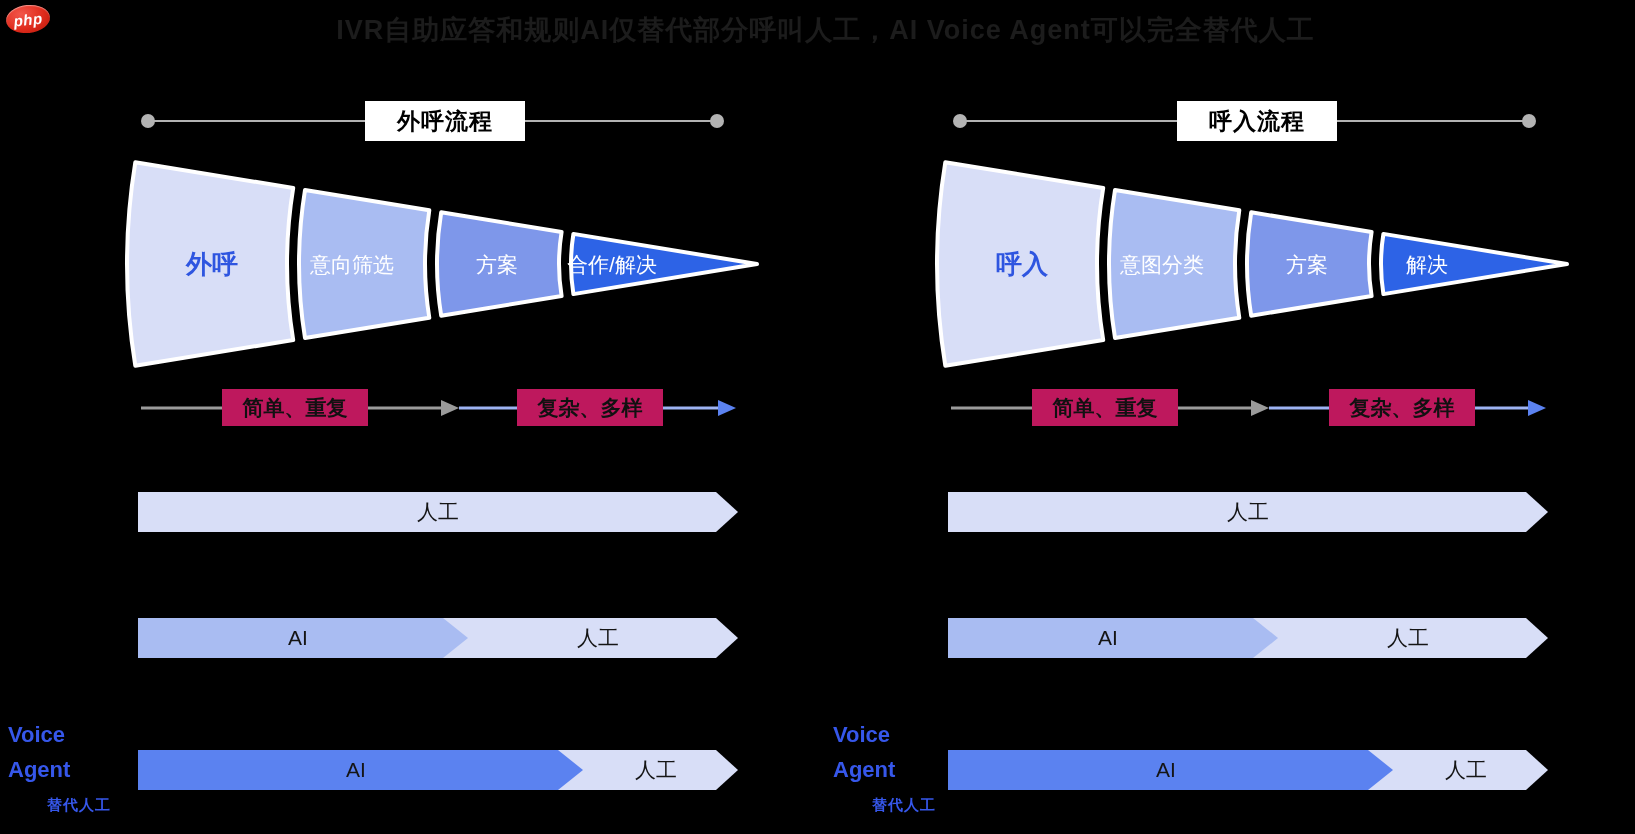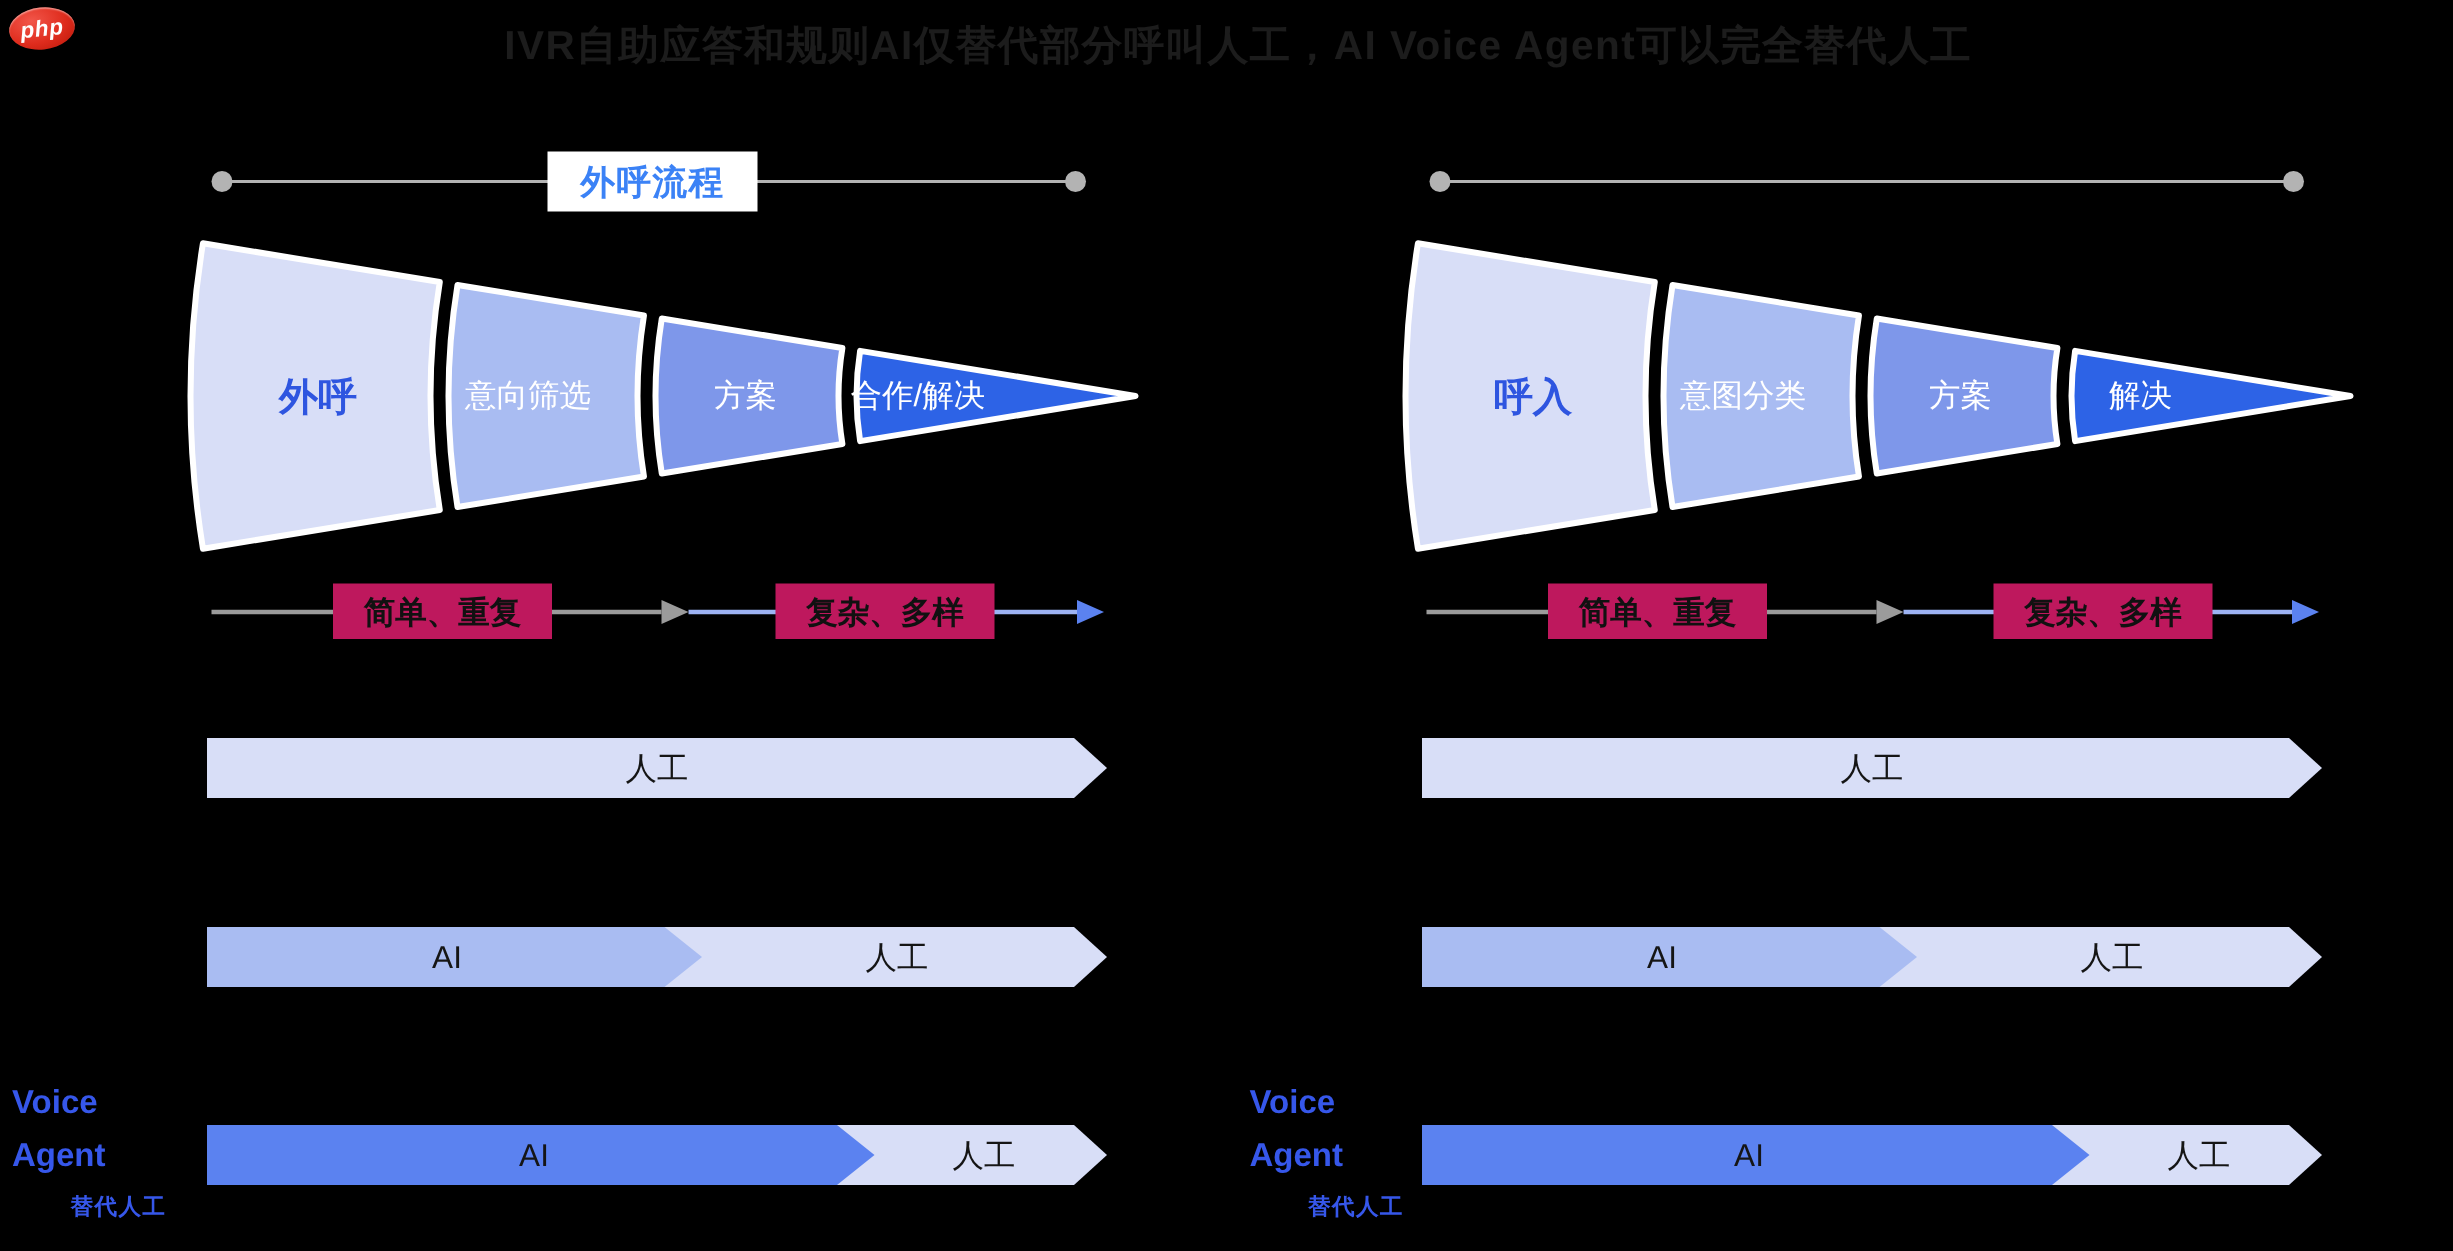--- a/index.html
+++ b/index.html
@@ -10,23 +10,23 @@
   .logo { position:absolute; left:6px; top:5px; width:44px; height:28px;
           background:radial-gradient(ellipse at 35% 30%, #f2564a 0%, #df2c1d 55%, #b81608 100%);
           border-radius:50%; display:flex; align-items:center; justify-content:center;
           transform:rotate(-6deg); box-shadow:inset 0 1px 1px rgba(255,255,255,.45); }
   .logo span { color:#fff; font-style:italic; font-weight:bold; font-size:15px; letter-spacing:.5px; }
 
   .title { position:absolute; left:0; right:0; top:12px; text-align:center;
            font-size:27px; font-weight:bold; color:#1c1c1c; letter-spacing:1px;padding-left:16px; }
 
   .hdr-svg { position:absolute; top:113px; }
-  .hdr-box { position:absolute; top:101px; width:140px; height:40px; background:#fff;
+  .hdr-box { position:absolute; top:101px; width:160px; height:40px; background:#fff;
              display:flex; align-items:center; justify-content:center;
-             font-size:23px; font-weight:bold; color:#3b82f6; letter-spacing:1px; }
+             font-size:23px; font-weight:bold; color:#000000; letter-spacing:1px; }
 
   .funnel { position:absolute; top:150px; width:660px; height:228px; }
   .fseg-label-1 { font-size:26px; font-weight:bold; }
   .fseg-label   { font-size:21px; font-weight:500; }
 
   .axis-svg { position:absolute; top:388px; }
   .axis-box { position:absolute; top:389px; width:146px; height:37px; background:#be185d;
               display:flex; align-items:center; justify-content:center;
               font-size:21px; font-weight:bold; color:#111; }
 
@@ -98,20 +98,21 @@
     <div class="vl" style="color:#3657ea">Voice</div>
     <div class="vl" style="color:#3657ea">Agent</div>
     <div class="vs" style="color:#3657ea">替代人工</div>
   </div>
 
   <svg class="hdr-svg" style="left:952px" width="585" height="16">
     <line x1="8" y1="8" x2="577" y2="8" stroke-width="2" stroke="#b3b3b3"></line>
     <circle cx="8" cy="8" r="7" fill="#b3b3b3"></circle>
     <circle cx="577" cy="8" r="7" fill="#b3b3b3"></circle>
   </svg>
+  <div class="hdr-box" style="left:1177px">呼入流程</div>
 
   <svg class="funnel" style="left:922px" viewBox="0 0 660 228">
     <path d="M 23.3 12.2 Q 6.7 114 23.3 215.8 L 181.2 190.0 Q 168.8 114 181.2 38.0 Z" stroke="#fff" stroke-width="4" stroke-linejoin="round" fill="#d8def7"></path>
     <path d="M 193.0 40.0 Q 181.0 114 193.0 188.0 L 317.3 167.7 Q 308.7 114 317.3 60.3 Z" stroke="#fff" stroke-width="4" stroke-linejoin="round" fill="#a9bcf2"></path>
     <path d="M 329.2 62.3 Q 320.8 114 329.2 165.7 L 449.6 146.0 Q 444.4 114 449.6 82.0 Z" stroke="#fff" stroke-width="4" stroke-linejoin="round" fill="#7e97ea"></path>
     <path d="M 461.4 83.9 Q 456.6 114 461.4 144.1 L 645 114 Z" stroke="#fff" stroke-width="4" stroke-linejoin="round" fill="#2d63e6"></path>
     <text x="100" y="114" text-anchor="middle" dominant-baseline="central" class="fseg-label-1" fill="#2e55e0">呼入</text>
     <text x="240" y="114" text-anchor="middle" dominant-baseline="central" class="fseg-label" fill="#ffffff">意图分类</text>
     <text x="385" y="114" text-anchor="middle" dominant-baseline="central" class="fseg-label" font-size="20" fill="#ffffff">方案</text>
     <text x="505" y="114" text-anchor="middle" dominant-baseline="central" class="fseg-label" font-size="16" fill="#ffffff">解决</text>

